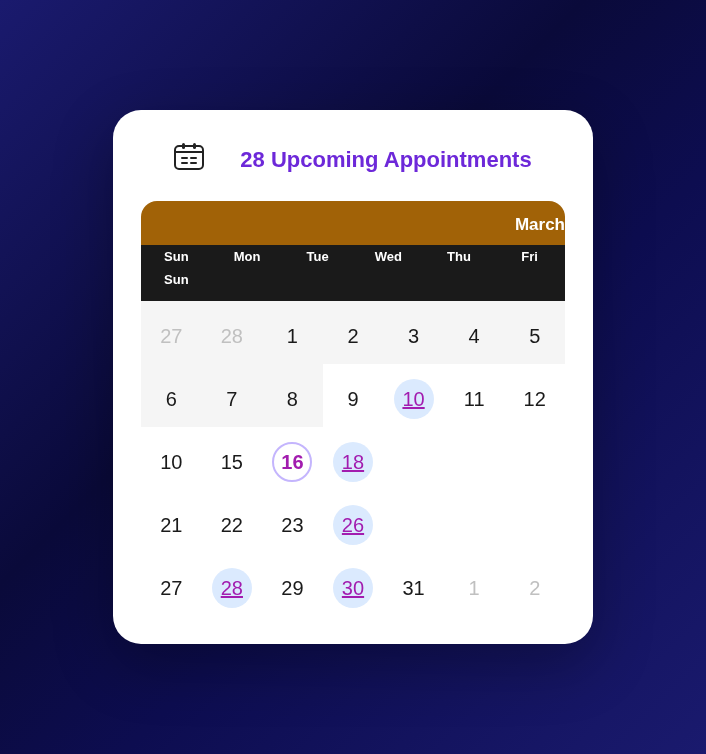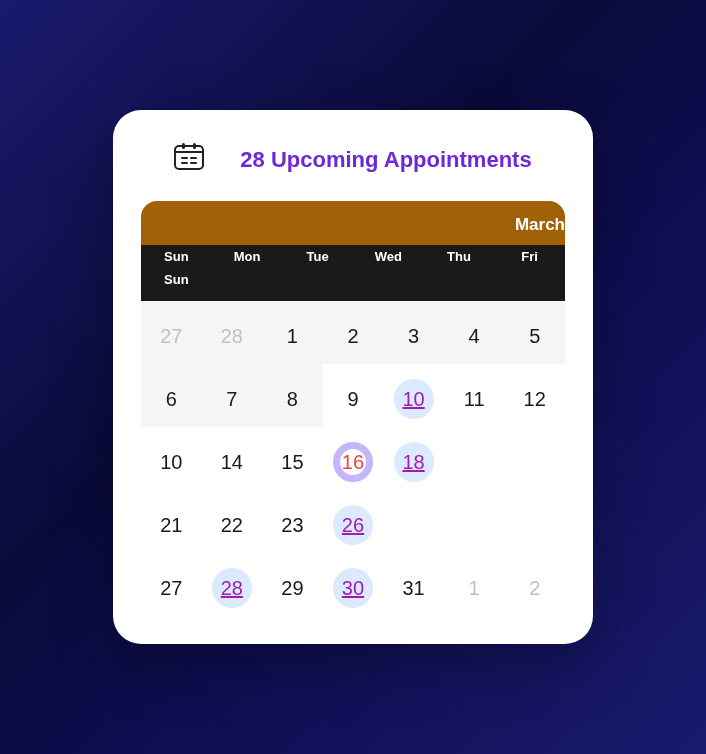--- a/index.html
+++ b/index.html
@@ -117,23 +117,23 @@
     }
 
     .cal-cell.highlight-blue .dot {
       background: #dbeafe;
       color: #a21caf;
       text-decoration: underline;
     }
 
     .cal-cell.highlight-current .dot {
       background: transparent;
-      border: 7px solid #c4b5fd;
-      color: #ef4444;
-      font-weight: 400;
+      border: 2px solid #c4b5fd;
+      color: #a21caf;
+      font-weight: 700;
     }
   </style>
 </head>
 <body>
 
 <div class="card">
   <div class="header">
     <span class="header-icon">
       <svg width="30" height="28" viewBox="0 0 30 28" fill="none" xmlns="http://www.w3.org/2000/svg">
         <rect x="1" y="4" width="28" height="23" rx="4" stroke="#222" stroke-width="2" fill="none"></rect>
@@ -175,21 +175,20 @@
           <div class="cal-cell">8</div>
           <div class="cal-cell">9</div>
           <div class="cal-cell highlight-blue">
             <div class="dot">10</div>
           </div>
           <div class="cal-cell">11</div>
           <div class="cal-cell">12</div>
         </div>
         <div class="cal-row">
           <div class="cal-cell">10</div>
-          <div class="cal-cell">14</div>
           <div class="cal-cell">15</div>
           <div class="cal-cell highlight-current">
             <div class="dot">16</div>
           </div>
           <div class="cal-cell highlight-blue">
             <div class="dot">18</div>
           </div>
         </div>
         <div class="cal-row">
           <div class="cal-cell">21</div>

